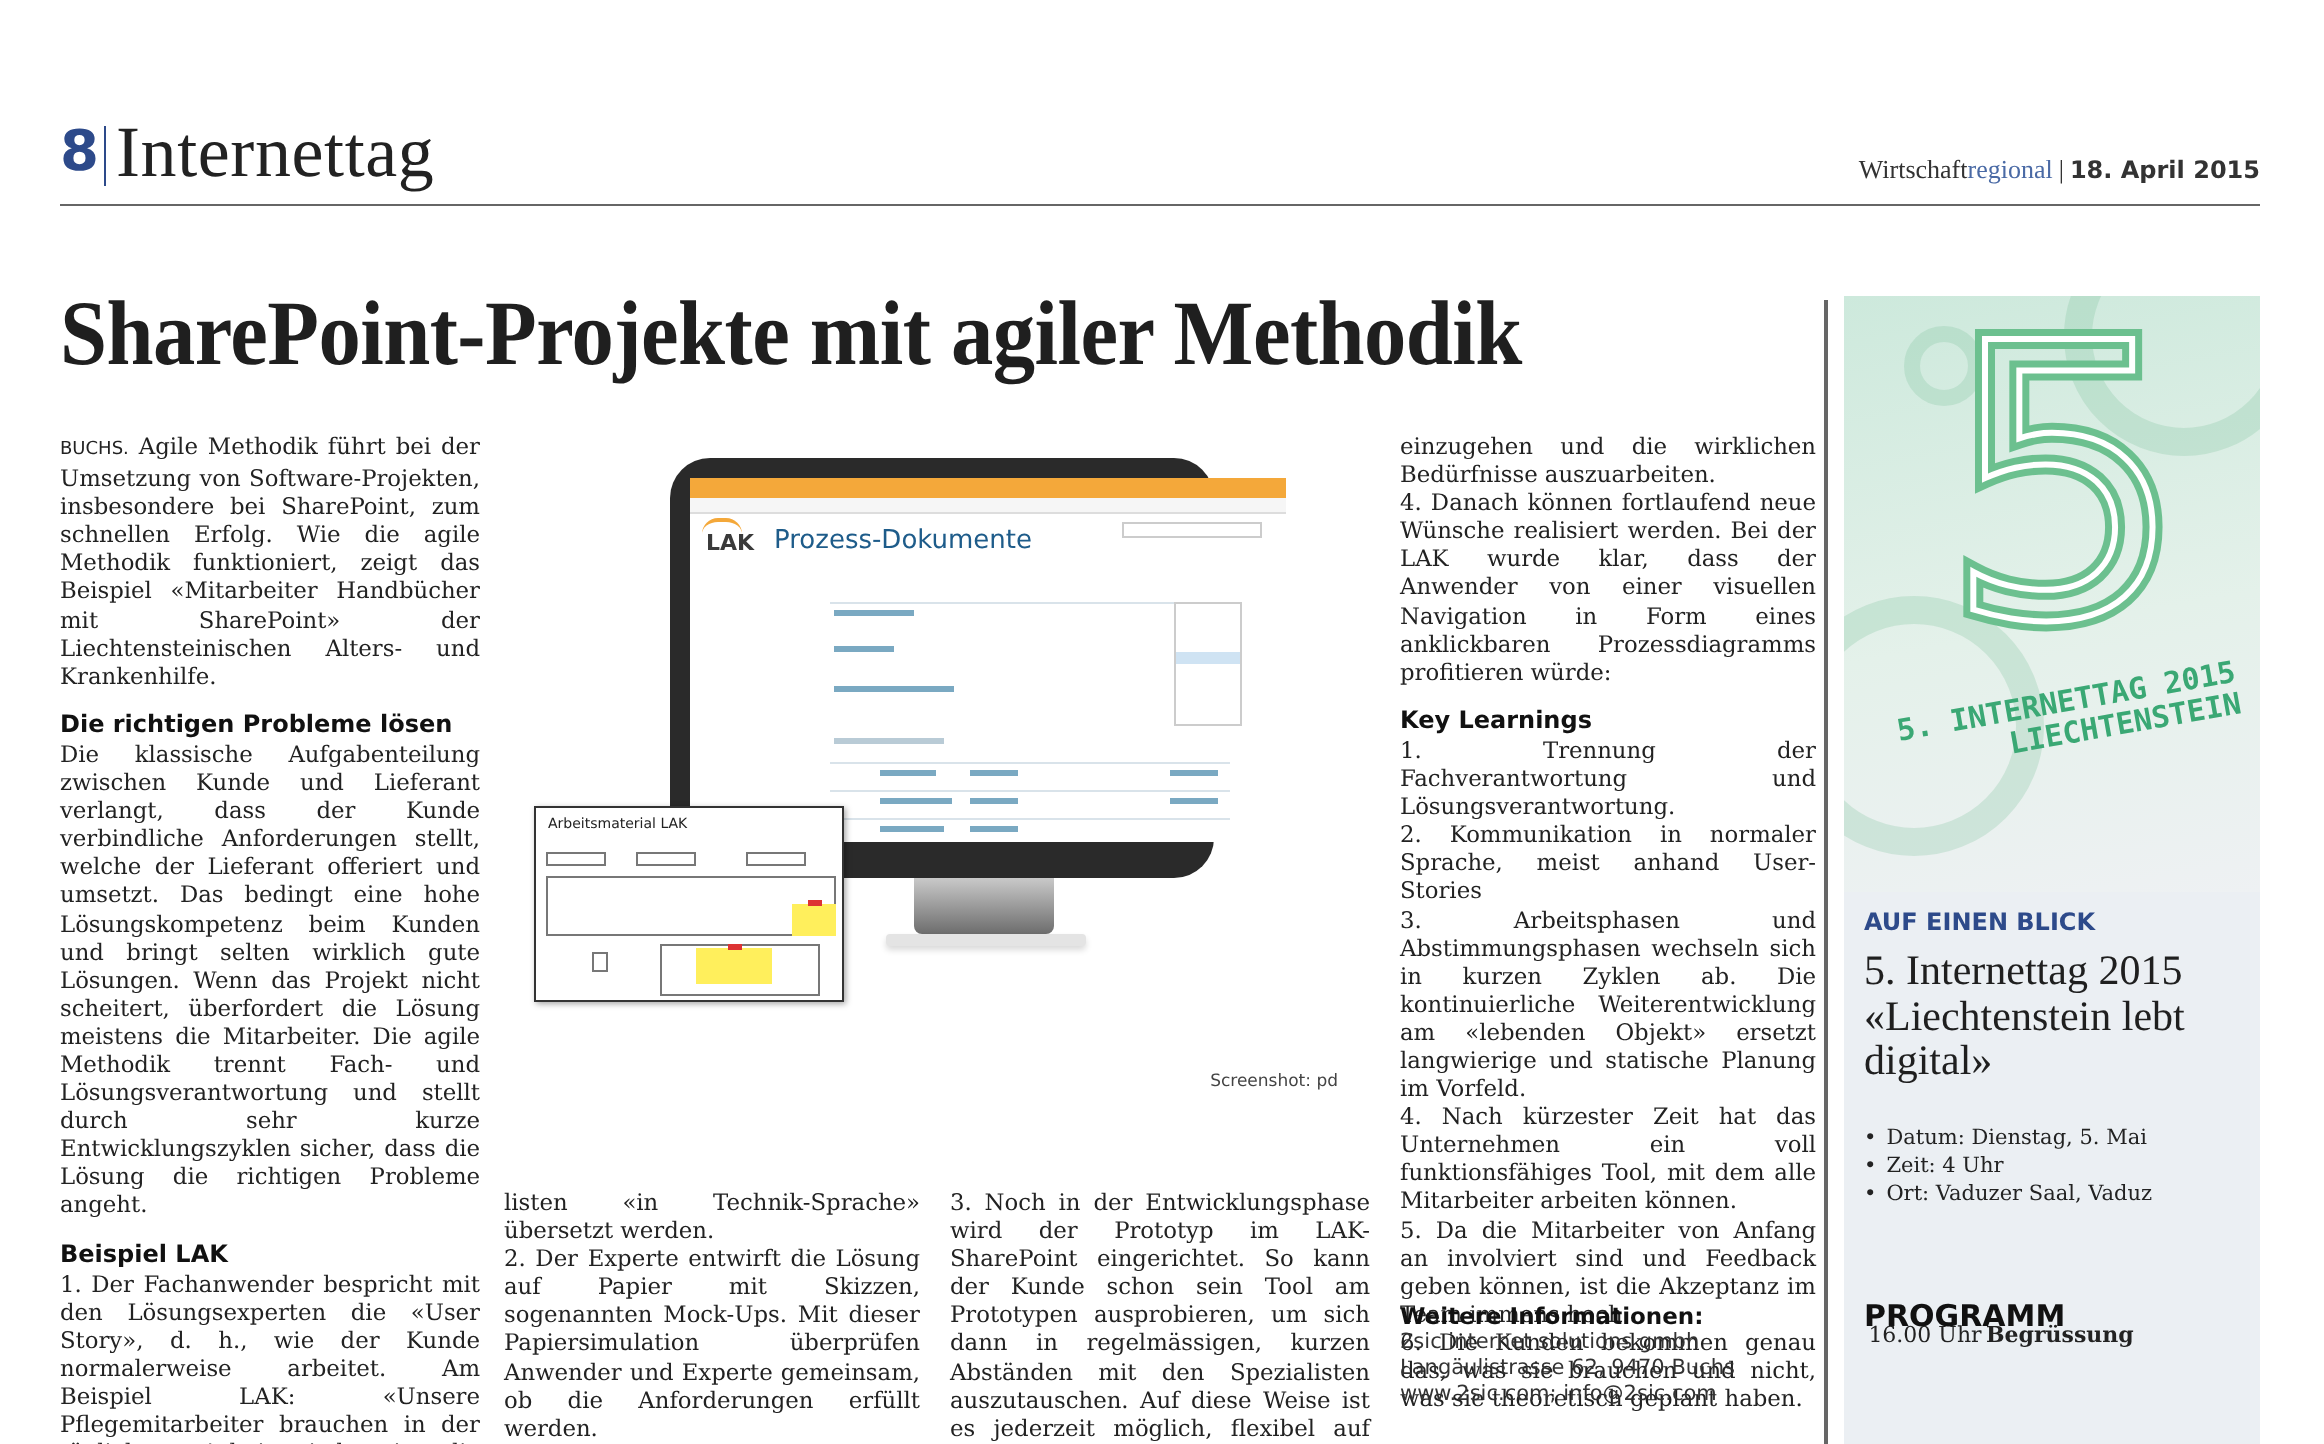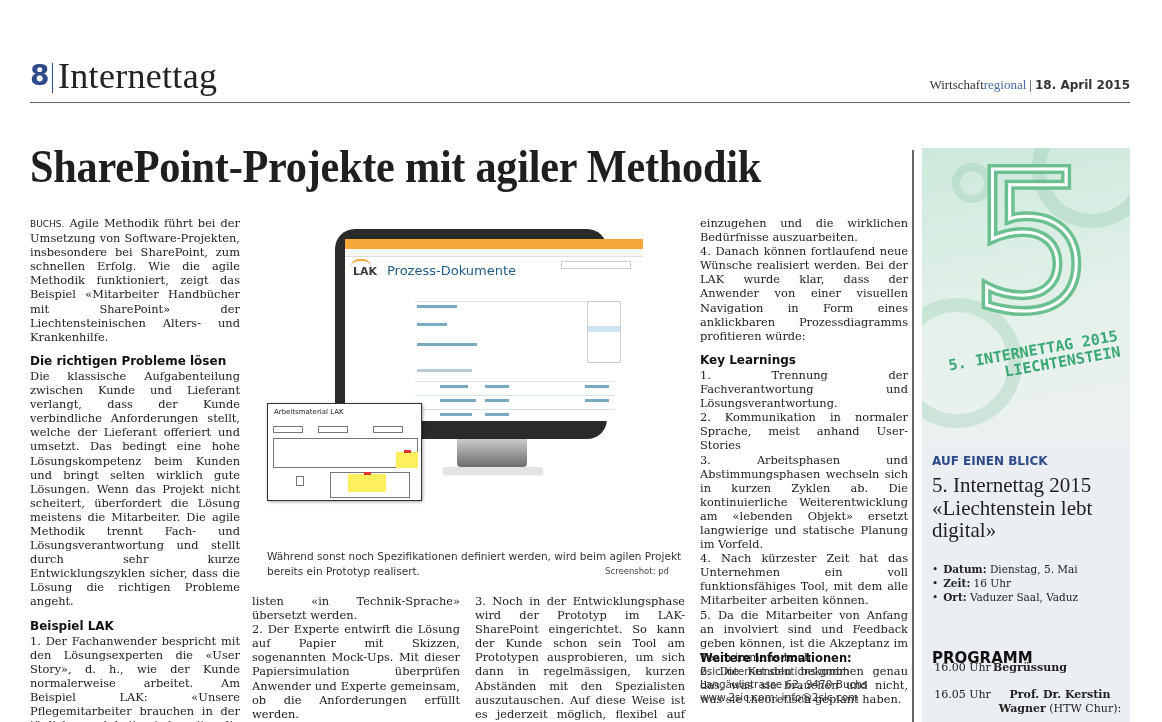--- a/index.html
+++ b/index.html
@@ -64,21 +64,21 @@
   .sidebar { position: absolute; left: 922px; top: 148px; width: 208px; height: 574px; background: #ebeff3; }
   .logo { position: absolute; left: 0; top: 0; width: 208px; height: 298px; background: linear-gradient(170deg, #cde9dc 0%, #e4f1ea 55%, #eef1f3 100%); overflow: hidden; }
   .logo .ring { position: absolute; border-radius: 50%; border: 14px solid rgba(120,190,150,0.25); }
   .logo .five { position: absolute; left: 50px; top: 0px; font-family: "DejaVu Sans", sans-serif; font-size: 190px; line-height: 190px; color: transparent; -webkit-text-stroke: 10px #6cc08f; }
   .logo .five-inner { position: absolute; left: 50px; top: 0px; font-family: "DejaVu Sans", sans-serif; font-size: 190px; line-height: 190px; color: transparent; -webkit-text-stroke: 3px #ffffff; }
   .logo .tag { position: absolute; left: 12px; top: 212px; font-family: "DejaVu Sans Mono", monospace; font-weight: bold; font-size: 15px; line-height: 16px; color: #3aa874; transform: rotate(-10deg); transform-origin: left top; text-align: right; width: 185px; }
   .kicker { position: absolute; left: 10px; top: 306px; font-family: "DejaVu Sans", sans-serif; font-weight: bold; font-size: 12px; color: #2d4a8a; }
   .side-title { position: absolute; left: 10px; top: 326px; width: 195px; font-family: "Liberation Serif", serif; font-size: 21px; line-height: 22.5px; color: #1f1f1f; }
   .facts { position: absolute; left: 10px; top: 414px; list-style: none; font-size: 10.5px; line-height: 14px; color: #222; }
   .facts li::before { content: "\2022"; margin-right: 5px; }
-  .facts b { font-weight: bold; }
+  .facts b { font-weight: normal; }
   .prog-h { position: absolute; left: 10px; top: 501px; font-family: "DejaVu Sans", sans-serif; font-weight: bold; font-size: 15px; color: #111; }
   .prog { position: absolute; left: 10px; top: 513px; width: 195px; font-size: 11px; line-height: 14px; color: #222; }
   .prog .row { display: flex; margin-bottom: 13px; text-align: center; }
   .prog .time { width: 61px; flex-shrink: 0; }
   .prog .what b { font-weight: bold; }
 </style>
 </head>
 <body>
 
 <div class="header">
@@ -143,21 +143,20 @@
     <div class="sticky" style="left:128px;top:48px;width:22px;height:16px;"></div>
     <div class="pin" style="left:136px;top:46px;"></div>
     <div class="box" style="left:62px;top:68px;width:80px;height:26px;"></div>
     <div class="sticky" style="left:80px;top:70px;width:38px;height:18px;"></div>
     <div class="pin" style="left:96px;top:68px;"></div>
     <div class="box" style="left:28px;top:72px;width:8px;height:10px;"></div>
   </div>
 </div>
 
 <div class="caption">
-  <span>Während sonst noch Spezifikationen definiert werden, wird beim agilen Projekt bereits ein Prototyp realisert.</span>
   <span class="credit">Screenshot: pd</span>
 </div>
 
 <div class="col col2">
   <p>listen «in Technik-Sprache» übersetzt werden.</p>
   <p>2. Der Experte entwirft die Lösung auf Papier mit Skizzen, sogenannten Mock-Ups. Mit dieser Papiersimulation überprüfen Anwender und Experte gemeinsam, ob die Anforderungen erfüllt werden.</p>
 </div>
 
 <div class="col col3">
   <p>3. Noch in der Entwicklungsphase wird der Prototyp im LAK-SharePoint eingerichtet. So kann der Kunde schon sein Tool am Prototypen ausprobieren, um sich dann in regelmässigen, kurzen Abständen mit den Spezialisten auszutauschen. Auf diese Weise ist es jederzeit möglich, flexibel auf Kundenwünsche</p>
@@ -191,27 +190,23 @@
     <span class="five-inner">5</span>
     <div class="tag">
       <div>5. INTERNETTAG 2015</div>
       <div>LIECHTENSTEIN</div>
     </div>
   </div>
   <div class="kicker">AUF EINEN BLICK</div>
   <div class="side-title">5. Internettag 2015 «Liechtenstein lebt digital»</div>
   <ul class="facts">
     <li><b>Datum:</b><span> Dienstag, 5. Mai</span></li>
-    <li><b>Zeit:</b><span> 16 Uhr</span></li>
+    <li><b>Zeit:</b><span> 4 Uhr</span></li>
     <li><b>Ort:</b><span> Vaduzer Saal, Vaduz</span></li>
   </ul>
   <div class="prog-h">PROGRAMM</div>
   <div class="prog">
     <div class="row">
       <span class="time">16.00 Uhr</span>
       <span class="what"><b>Begrüssung</b><span></span></span>
     </div>
-    <div class="row">
-      <span class="time">16.05 Uhr</span>
-      <span class="what"><b>Prof. Dr. Kerstin Wagner</b><span> (HTW Chur):</span></span>
-    </div>
   </div>
 </aside>
 
 </body></html>

